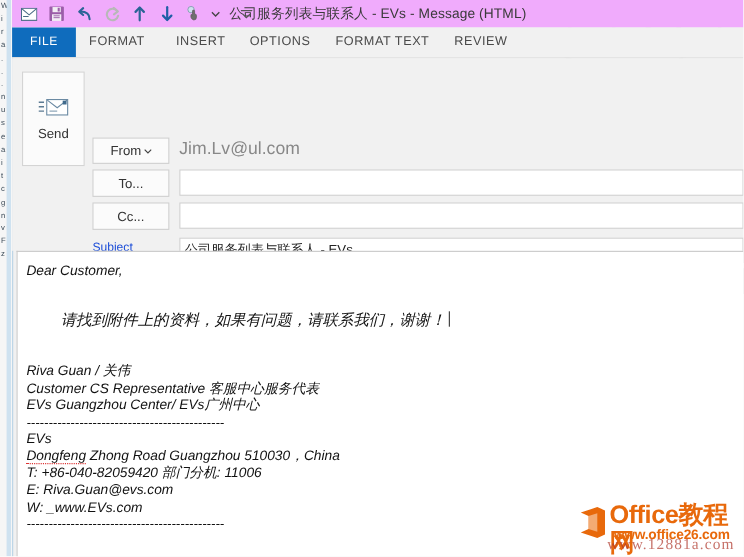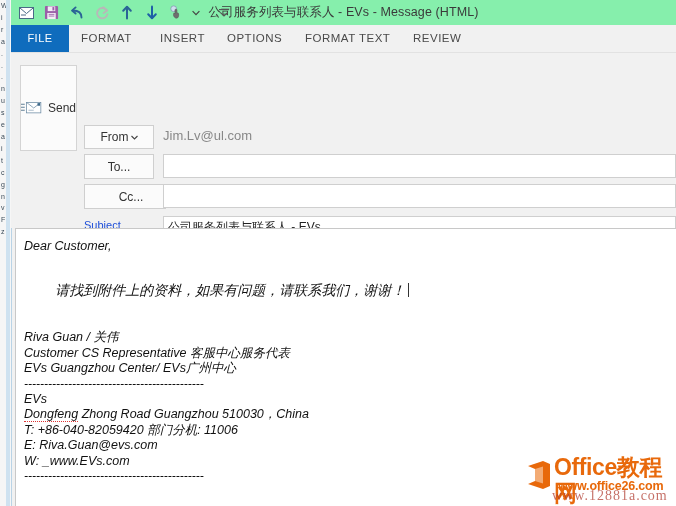--- a/index.html
+++ b/index.html
@@ -15,54 +15,54 @@
   .bg-watermark{position:absolute;right:-6px;top:-14px;width:210px;height:120px;opacity:.30;pointer-events:none;}
 
   
   .left-strip{position:absolute;left:0;top:0;width:11px;height:506px;background:#f6f6f6;
     border-right:1px solid #b9d3e6;overflow:hidden;}
   .left-strip .glyphs{font-size:7px;line-height:11.9px;color:#3b4a57;
     font-family:"Liberation Sans",sans-serif;padding-left:1px;white-space:pre;}
   .left-strip .bar{position:absolute;left:6px;top:0;width:4px;height:506px;background:#cfe2f0;}
 
   
-  .titlebar{position:absolute;left:11px;top:0;right:0;height:25px;background:#86efac;}
+  .titlebar{position:absolute;left:11px;top:0;right:0;height:25px;background:#f0abfc;}
   .qat{position:absolute;left:3px;top:0;height:25px;display:flex;align-items:center;gap:0px;}
   .qat .qbtn{width:25px;height:23px;display:flex;align-items:center;justify-content:center;}
   .qat .qbtn svg{display:block;}
   .qat .qsep{width:9px;}
   .title-text{position:absolute;left:0;right:0;top:0;height:25px;line-height:25px;
     text-align:center;font-size:12.5px;color:#3a3a3a;letter-spacing:.1px;}
 
   
   .ribbon{position:absolute;left:11px;top:25px;right:0;height:27px;background:#f1f1f1;}
   .tab{position:absolute;top:0;height:27px;line-height:27px;font-size:11.5px;color:#4a4a4a;
     letter-spacing:.5px;}
   .tab.file{left:0;width:58px;text-align:center;background:#0f6cbd;color:#fff;font-size:11px;}
   .ribbon-rule{position:absolute;left:11px;top:52px;right:0;height:1px;background:#e2e2e2;}
 
   
   .compose{position:absolute;left:11px;top:53px;right:0;height:175px;background:#f1f1f1;}
 
   .send-btn{position:absolute;left:9px;top:12px;width:55px;height:84px;
-    background:#fbfbfb;border:1px solid #d4d4d4;display:flex;flex-direction:row;
+    background:#fbfbfb;border:1px solid #d4d4d4;display:flex;flex-direction:column;
     align-items:center;justify-content:center;gap:6px;}
   .send-btn .lbl{font-size:12px;color:#333;}
 
   .fld-btn{position:absolute;border:1px solid #cfcfcf;background:#fbfbfb;
     font-size:12px;color:#333;display:flex;align-items:center;justify-content:center;}
   .fld-btn.from{left:73px;top:72px;width:68px;height:22px;gap:2px;}
   .fld-btn.to  {left:73px;top:101px;width:68px;height:23px;}
-  .fld-btn.cc  {left:73px;top:131px;width:68px;height:23px;padding-left:12px;}
+  .fld-btn.cc  {left:73px;top:131px;width:68px;height:23px;}
 
   .fld-lab{position:absolute;left:73px;font-size:11px;color:#1d4ed8;}
   .fld-lab.subject{top:166px;left:73px;}
   .fld-lab.attached{top:195px;left:73px;}
 
-  .fld-val{position:absolute;left:152px;right:0;font-size:13px;color:#777;}
+  .fld-val{position:absolute;left:152px;right:0;font-size:16px;color:#777;}
   .fld-val.from{top:76px;height:14px;line-height:14px;color:#888;}
 
   .fld-box{position:absolute;left:152px;right:0;border:1px solid #cfcfcf;background:#fff;}
   .fld-box.to{top:101px;height:22px;}
   .fld-box.cc{top:131px;height:22px;}
   .fld-box.subject{top:163px;height:21px;}
   .fld-box.attached{top:191px;height:21px;}
   .fld-box .txt{position:absolute;left:4px;top:0;height:100%;display:flex;align-items:center;
     font-size:12px;color:#222;white-space:nowrap;}
 

